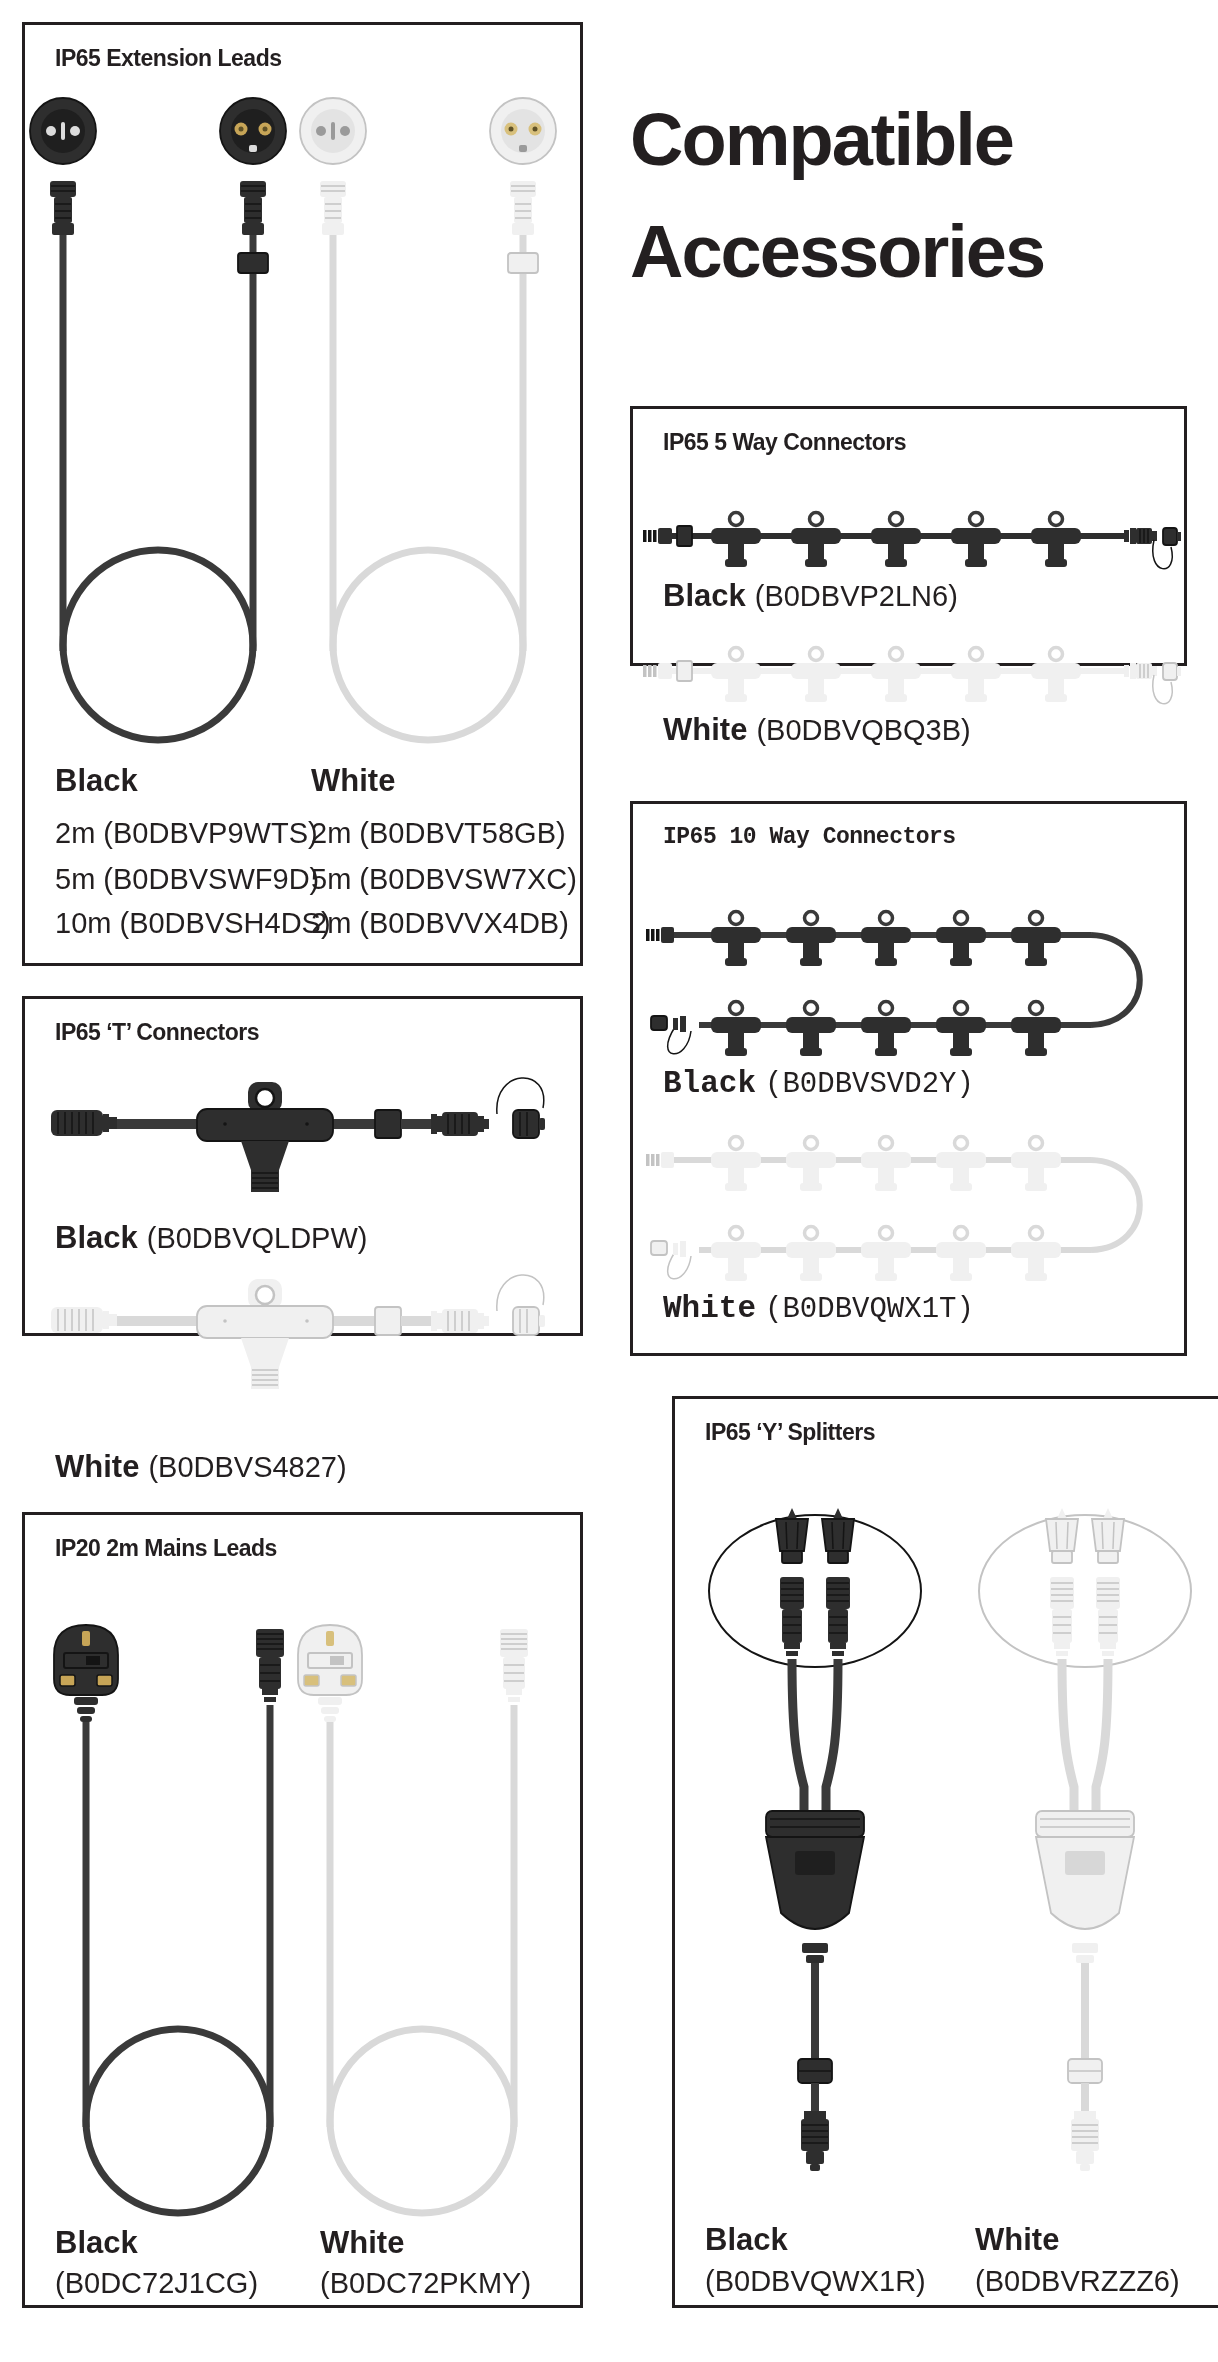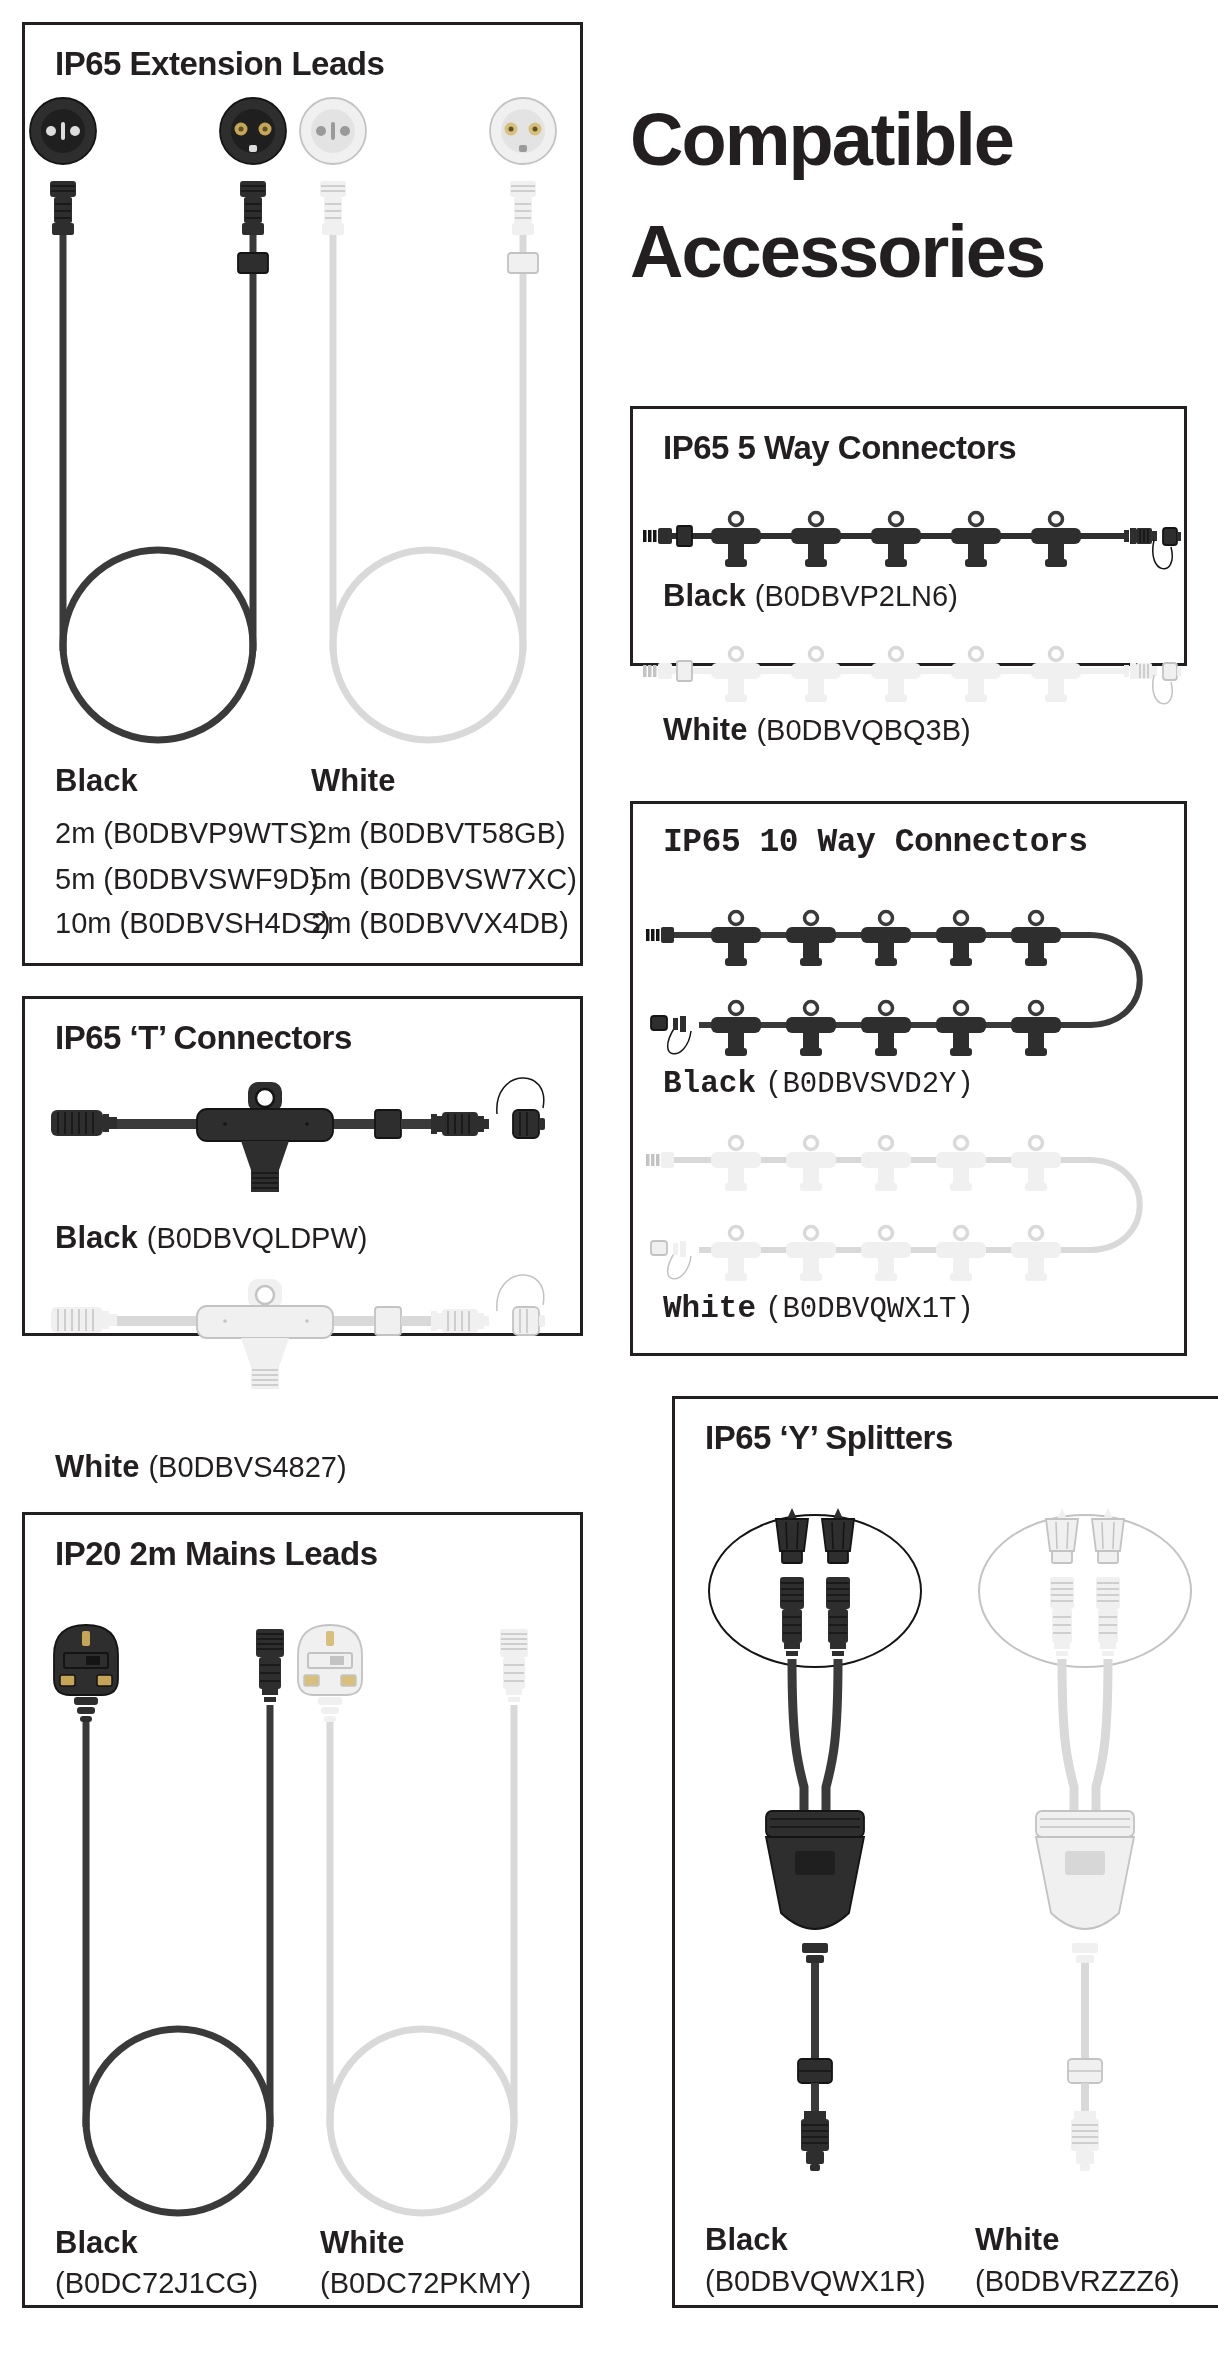--- a/index.html
+++ b/index.html
@@ -1,18 +1,18 @@
 <!DOCTYPE html>
 <html><head>
 <meta charset="utf-8">
 <style>
   html,body{margin:0;padding:0;background:#ffffff;}
   body{width:1218px;height:2362px;position:relative;font-family:"Liberation Sans",sans-serif;color:#231f20;overflow:hidden;}
   .box{position:absolute;border:3px solid #231f20;background:#fff;box-sizing:border-box;}
-  .heading{position:absolute;left:30px;top:20px;font-size:33px;font-weight:bold;letter-spacing:-0.5px;white-space:nowrap;}
+  .heading{position:absolute;left:30px;top:20px;font-size:23px;font-weight:bold;letter-spacing:-0.5px;white-space:nowrap;}
   .page-title{position:absolute;left:630px;top:84px;font-size:74px;font-weight:bold;letter-spacing:-2px;line-height:112px;}
   .lbl{font-weight:bold;font-size:31px;}
   .code{font-size:29px;font-weight:normal;}
   .prodline{position:absolute;white-space:nowrap;}
   .prodline .lbl{margin-right:9px;}
   .abs{position:absolute;}
   .row{position:absolute;font-size:29px;white-space:nowrap;}
   svg{position:absolute;overflow:visible;}
   
   .v-black{--c1:#2e2e2e;--c2:#141414;--cab:#3a3a3a;--pin:#c7a557;--hole:#dcdcdc;--inner:#1f1f1f;}

